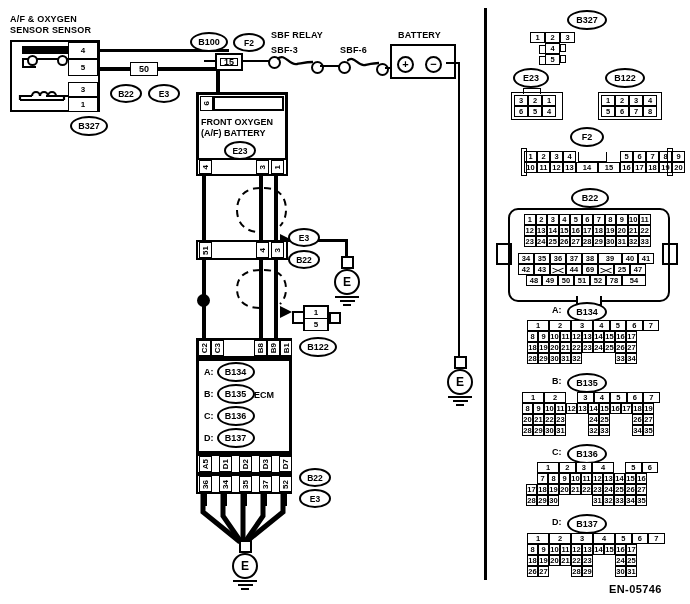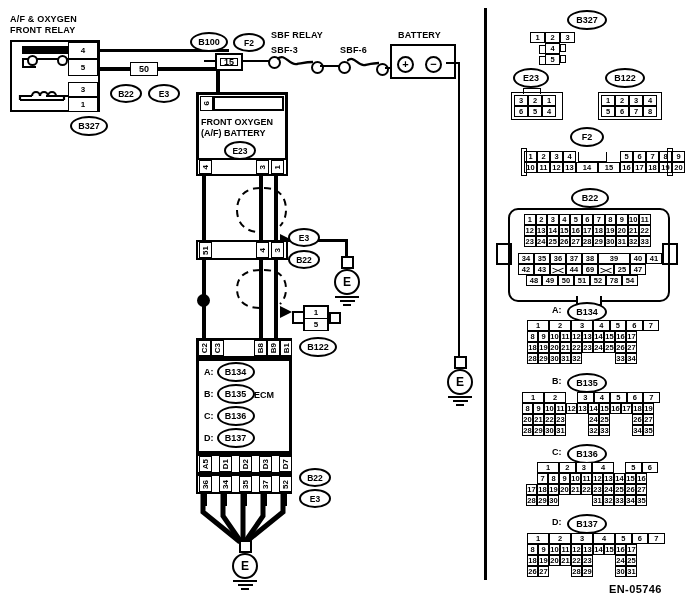--- a/index.html
+++ b/index.html
@@ -65,21 +65,21 @@
         background:#fff;display:flex;align-items:center;justify-content:center;
         font-size:11px;font-weight:bold;line-height:1;}
 
   .ecmlabel{position:absolute;font-weight:bold;font-size:9px;}
   .ecmrow{position:absolute;display:flex;align-items:center;gap:3px;font-weight:bold;font-size:9px;}
 </style>
 </head>
 <body>
 
 <div class="abs lbl" style="left:10px;top:14px;">A/F &amp; OXYGEN</div>
-<div class="abs lbl" style="left:10px;top:25px;">FRONT RELAY</div>
+<div class="abs lbl" style="left:10px;top:25px;">SENSOR SENSOR</div>
 
 <div class="relaybox" style="left:10px;top:40px;width:90px;height:72px;"></div>
 
 <div class="box" style="left:22px;top:46px;width:58px;height:8px;background:#000;border:0;"></div>
 <div class="w wh" style="left:22px;top:58px;width:48px;"></div>
 <div class="abs" style="left:27px;top:55px;width:7px;height:7px;border:2px solid #000;border-radius:50%;background:#fff;"></div>
 <div class="abs" style="left:57px;top:55px;width:7px;height:7px;border:2px solid #000;border-radius:50%;background:#fff;"></div>
 <div class="w wv" style="left:22px;top:58px;height:8px;"></div>
 <div class="w wh" style="left:22px;top:66px;width:14px;"></div>
 
@@ -464,42 +464,42 @@
       <div class="cell" style="width: 11.5px;">31</div>
       <div class="cell" style="width: 11.5px;">32</div>
       <div class="cell" style="width: 11.5px;">33</div>
     </div>
     <div class="crow" style="position: absolute; left: 518px; top: 253px;">
       <div class="cell" style="width: 16px;">34</div>
       <div class="cell" style="width: 16px;">35</div>
       <div class="cell" style="width: 16px;">36</div>
       <div class="cell" style="width: 16px;">37</div>
       <div class="cell" style="width: 16px;">38</div>
-      <div class="cell" style="width: 32px;">39</div>
+      <div class="cell" style="width: 24px;">39</div>
       <div class="cell" style="width: 16px;">40</div>
       <div class="cell" style="width: 16px;">41</div>
     </div>
     <div class="crow" style="position: absolute; left: 518px; top: 264px;">
       <div class="cell" style="width: 16px;">42</div>
       <div class="cell" style="width: 16px;">43</div>
       <div class="cell x" style="width: 16px;"></div>
       <div class="cell" style="width: 16px;">44</div>
       <div class="cell" style="width: 16px;">69</div>
       <div class="cell x" style="width: 16px;"></div>
       <div class="cell" style="width: 16px;">25</div>
       <div class="cell" style="width: 16px;">47</div>
     </div>
     <div class="crow" style="position: absolute; left: 526px; top: 275px;">
       <div class="cell" style="width: 16px;">48</div>
       <div class="cell" style="width: 16px;">49</div>
       <div class="cell" style="width: 16px;">50</div>
       <div class="cell" style="width: 16px;">51</div>
       <div class="cell" style="width: 16px;">52</div>
       <div class="cell" style="width: 16px;">78</div>
-      <div class="cell" style="width: 16px;">54</div>
+      <div class="cell" style="width: 24px;">54</div>
     </div>
     <div class="abs" style="left: 552px; top: 305px; font-weight: bold; font-size: 9px;">A:</div>
     <div class="oval" style="left: 567px; top: 302px; width: 36px;">B134</div>
     <div class="crow" style="position: absolute; left: 527px; top: 320px;">
       <div class="cell" style="width: 22px;">1</div>
       <div class="cell" style="width: 22px;">2</div>
       <div class="cell" style="width: 22px;">3</div>
       <div class="cell" style="width: 16.5px;">4</div>
       <div class="cell" style="width: 16.5px;">5</div>
       <div class="cell" style="width: 16.5px;">6</div>

